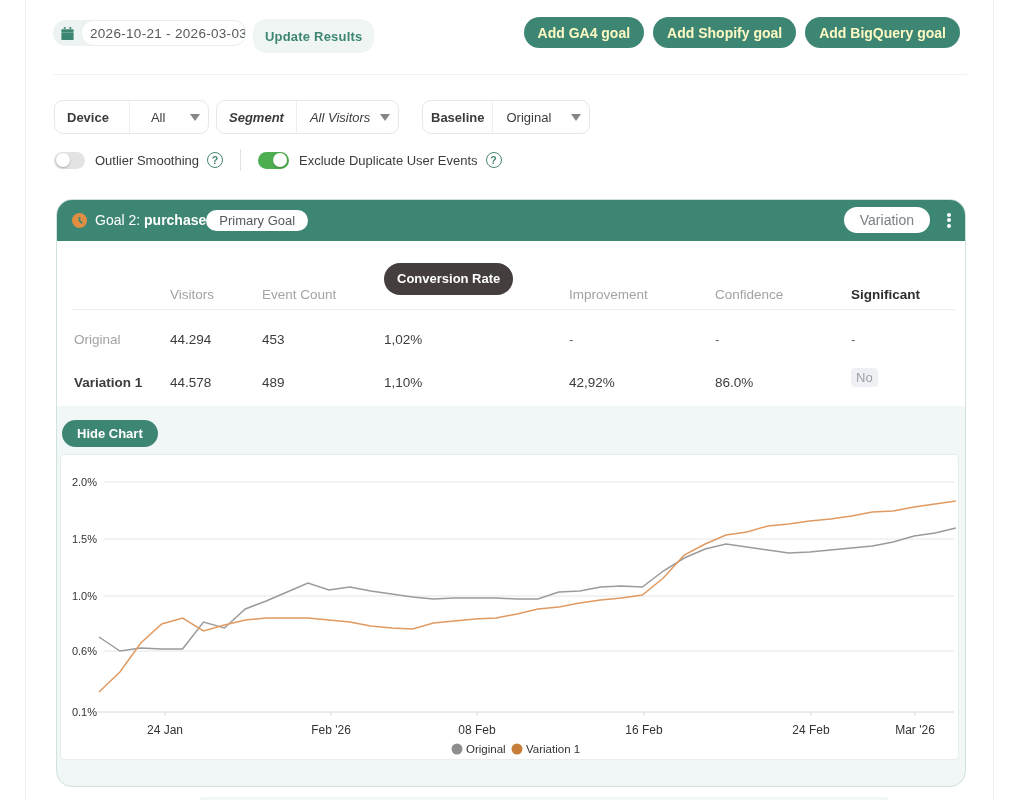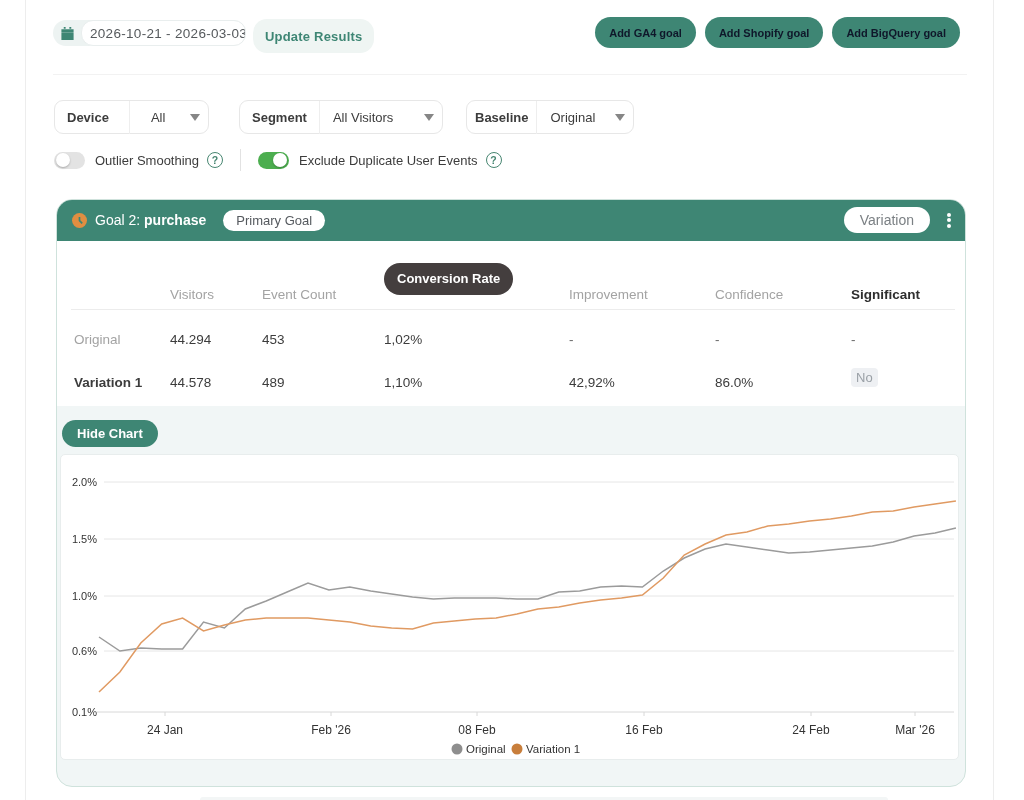--- a/index.html
+++ b/index.html
@@ -6,21 +6,21 @@
 html,body { width:1024px; height:800px; background:#fff; font-family:"Liberation Sans", sans-serif; overflow:hidden; }
 .frame { position:absolute; left:25px; top:0; width:969px; height:800px; border-left:1px solid #ededed; border-right:1px solid #ededed; background:#fff; }
 
 
 .topbar { position:absolute; left:27px; top:16px; right:26px; height:32px; }
 .datepill { position:absolute; left:0; top:4px; width:193px; height:26px; background:#edf3f2; border-radius:13px; display:flex; align-items:center; }
 .calicon { width:15px; height:15px; margin-left:7px; }
 .dateinput { position:absolute; left:28px; top:0px; width:165px; height:26px; background:#fff; border:1px solid #e9eeee; border-radius:12px; display:flex; align-items:center; padding-left:8px; font-size:13.5px; letter-spacing:0.3px; color:#55595c; white-space:nowrap; overflow:hidden; }
 .updatebtn { position:absolute; left:200px; top:3px; height:34px; padding:0 12px; background:#eff5f3; border-radius:14px; display:flex; align-items:center; font-size:13px; font-weight:bold; color:#3e8674; letter-spacing:0.2px; }
 .addbtns { position:absolute; right:7px; top:1px; display:flex; gap:9px; }
-.addbtn { height:31px; padding:0 14px; background:#3e8674; border-radius:16px; display:flex; align-items:center; font-size:11px; font-weight:bold; color:#0f172a; }
+.addbtn { height:31px; padding:0 14px; background:#3e8674; border-radius:16px; display:flex; align-items:center; font-size:14px; font-weight:bold; color:#fef9c3; }
 
 .divider1 { position:absolute; left:27px; top:74px; right:26px; height:1px; background:#f2f2f2; }
 
 
 .filters { position:absolute; left:28px; top:100px; display:flex; }
 .drop { height:34px; border:1px solid #e7e7e7; border-radius:9px; background:#fff; display:flex; align-items:center; font-size:13px; color:#3c3c3c; }
 .drop .lab { font-weight:bold; padding:0 12px; }
 .drop .sep { width:1px; height:33px; background:#eee; }
 .drop .val { padding-left:13px; }
 .caret { width:0; height:0; border-left:5.5px solid transparent; border-right:5.5px solid transparent; border-top:7.5px solid #868686; margin-left:auto; margin-right:8px; }
@@ -32,21 +32,21 @@
 .sw-off { background:#e3e3e3; } .sw-off .knob { left:2px; }
 .sw-on { background:#4cae4f; } .sw-on .knob { right:2px; }
 .qmark { width:16px; height:16px; border:1.5px solid #478671; border-radius:50%; color:#478671; font-size:10.5px; font-weight:bold; display:inline-flex; align-items:center; justify-content:center; }
 .tsep { width:1px; height:22px; background:#e2e2e2; margin:0 17px 0 17px; }
 
 
 .card { position:absolute; left:30px; top:199px; width:910px; height:588px; border:1px solid #cfe2dc; border-radius:16px; background:#f1f6f6; overflow:hidden; }
 .cardhead { position:absolute; left:-1px; top:-1px; width:912px; height:42px; background:#3e8674; border-radius:16px 16px 0 0; display:flex; align-items:center; color:#fff; }
 .clock { width:15px; height:15px; border-radius:50%; background:#e08e41; margin-left:16px; position:relative; flex:none; }
 .ct { color:#fff; font-size:14px; margin-left:8px; }
-.pgpill { margin-left:17px; background:#fff; color:#55595e; font-size:13px; height:21px; padding:0 13px; border-radius:11px; display:flex; align-items:center; }
+.pgpill { margin-left:0; background:#fff; color:#55595e; font-size:13px; height:21px; padding:0 13px; border-radius:11px; display:flex; align-items:center; }
 .bqpill { position:absolute; right:38px; top:8px; background:#fff; color:#7b8084; font-size:14px; height:26px; padding:0 16px; border-radius:13px; display:flex; align-items:center; }
 .dots { position:absolute; right:17px; top:14px; width:4px; }
 .dots div { width:4px; height:4px; border-radius:50%; background:#fff; margin-bottom:1.4px; }
 
 
 .tablesec { position:absolute; left:0; top:41px; width:908px; height:165px; background:#fff; }
 .trow { position:absolute; left:0; width:100%; display:flex;align-items:flex-end; }
 .trow > div { flex:none; }
 .c0{width:113px; padding-left:17px;} .c1{width:92px;} .c2{width:122px;} .c3{width:185px;} .c4{width:146px;} .c5{width:136px;} .c6{width:112px;}
 .thead { top:29px; color:#a3a3a3; font-size:13.5px; }
@@ -83,21 +83,21 @@
     </div>
   </div>
   <div class="divider1"></div>
   <div class="filters">
     <div class="drop" style="width:155px;gap:8px;">
         <span class="lab">Device</span>
         <span class="sep"></span>
         <span class="val">All</span>
         <span class="caret"></span>
       </div>
-    <div class="drop" style="width:204px; margin-left:30px;">
+    <div class="drop" style="width:183px; margin-left:7px;font-style:italic;">
         <span class="lab">Segment</span>
         <span class="sep"></span>
         <span class="val">All Visitors</span>
         <span class="caret"></span>
       </div>
     <div class="drop" style="width:168px; margin-left:23px;">
         <span class="lab" style="padding:0 8px;">Baseline</span>
         <span class="sep"></span>
         <span class="val">Original</span>
         <span class="caret"></span>

